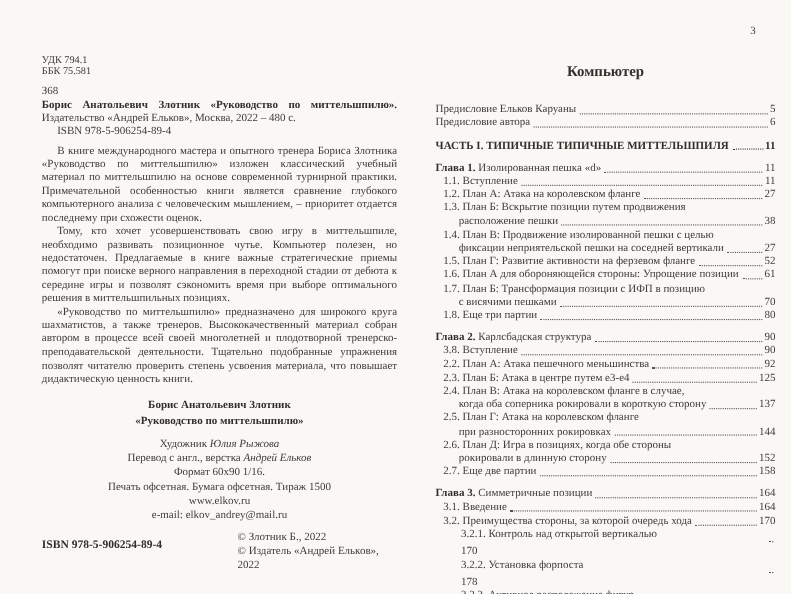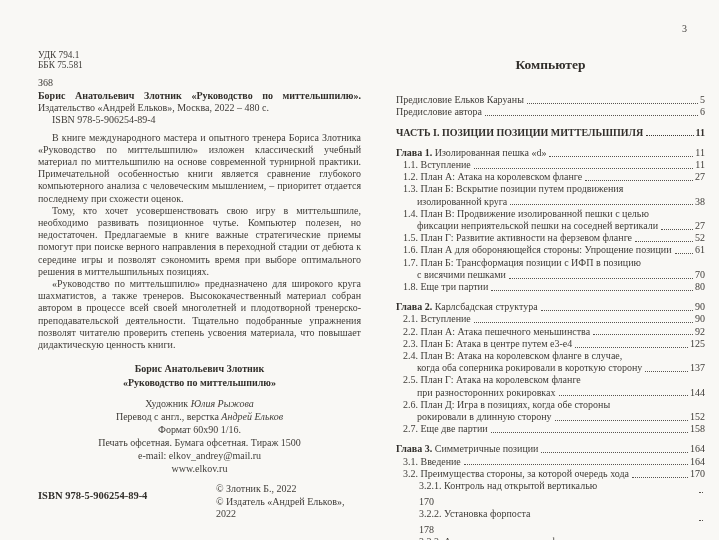--- a/index.html
+++ b/index.html
@@ -77,23 +77,23 @@
 </div>
     <div class="credits">
   <div class="credit-line"><span>Художник </span><i>Юлия Рыжова</i></div>
 
   <div class="credit-line"><span>Перевод с англ., верстка </span><i>Андрей Ельков</i></div>
 
   <div class="credit-line"><span>Формат 60х90 1/16.</span><i></i></div>
 
   <div class="credit-line"><span>Печать офсетная. Бумага офсетная. Тираж 1500</span><i></i></div>
 
+  <div class="credit-line"><span>www.elkov.ru</span><i></i></div>
+
   <div class="credit-line"><span>e-mail: elkov_andrey@mail.ru</span><i></i></div>
-
-  <div class="credit-line"><span>www.elkov.ru</span><i></i></div>
 </div>
     <div class="isbn-bottom">ISBN 978-5-906254-89-4</div>
     <div class="copyright">
   <div class="copy-line">© Злотник Б., 2022</div>
 
   <div class="copy-line">© Издатель «Андрей Ельков», 2022</div>
 </div>
   </div>
 
   <div class="right-page">
@@ -106,21 +106,21 @@
     <span class="pg">5</span>
   </div>
 
   <div class="toc-row">
     <span class="t"><b class="pfx"></b><span>Предисловие автора</span></span>
     <span class="leader"></span>
     <span class="pg">6</span>
   </div>
 
   <div class="toc-row part gap">
-    <span class="t"><b class="pfx"></b><span>ЧАСТЬ I. ПОЗИЦИИ ПОЗИЦИИ МИТТЕЛЬШПИЛЯ</span></span>
+    <span class="t"><b class="pfx"></b><span>ЧАСТЬ I. ТИПИЧНЫЕ ТИПИЧНЫЕ МИТТЕЛЬШПИЛЯ</span></span>
     <span class="leader"></span>
     <span class="pg">11</span>
   </div>
 
   <div class="toc-row gap">
     <span class="t"><b class="pfx">Глава 1.</b><span> Изолированная пешка «d»</span></span>
     <span class="leader"></span>
     <span class="pg">11</span>
   </div>
 
@@ -135,21 +135,21 @@
     <span class="leader"></span>
     <span class="pg">27</span>
   </div>
 
   <div class="toc-row sub nopage">
     <span class="t"><b class="pfx"></b><span>1.3. План Б: Вскрытие позиции путем продвижения</span></span>
 
   </div>
 
   <div class="toc-row cont">
-    <span class="t"><b class="pfx"></b><span>изолированной круга</span></span>
+    <span class="t"><b class="pfx"></b><span>расположение пешки</span></span>
     <span class="leader"></span>
     <span class="pg">38</span>
   </div>
 
   <div class="toc-row sub nopage">
     <span class="t"><b class="pfx"></b><span>1.4. План В: Продвижение изолированной пешки с целью</span></span>
 
   </div>
 
   <div class="toc-row cont">
@@ -187,21 +187,21 @@
     <span class="pg">80</span>
   </div>
 
   <div class="toc-row gap">
     <span class="t"><b class="pfx">Глава 2.</b><span> Карлсбадская структура</span></span>
     <span class="leader"></span>
     <span class="pg">90</span>
   </div>
 
   <div class="toc-row sub">
-    <span class="t"><b class="pfx"></b><span>2.1. Вступление</span></span>
+    <span class="t"><b class="pfx"></b><span>3.8. Вступление</span></span>
     <span class="leader"></span>
     <span class="pg">90</span>
   </div>
 
   <div class="toc-row sub">
     <span class="t"><b class="pfx"></b><span>2.2. План А: Атака пешечного меньшинства</span></span>
     <span class="leader"></span>
     <span class="pg">92</span>
   </div>
 

